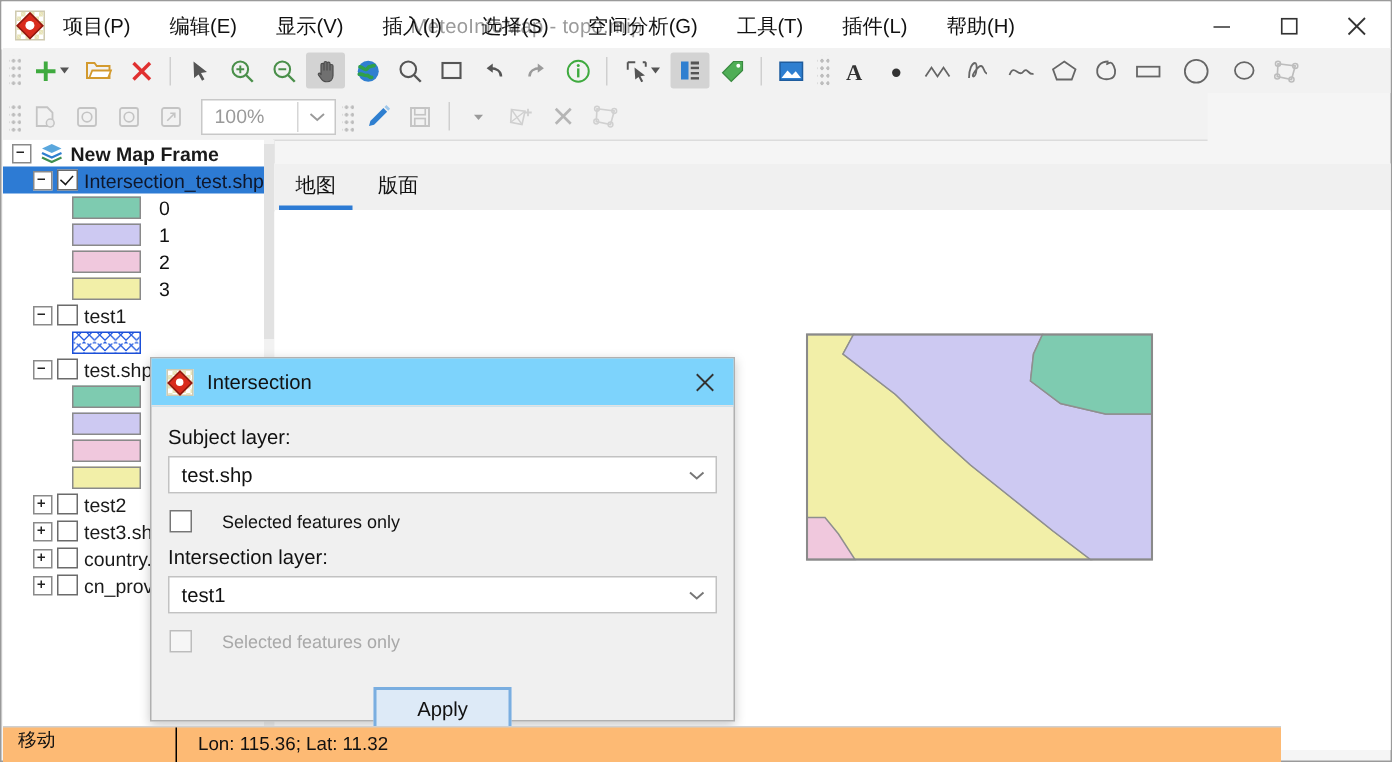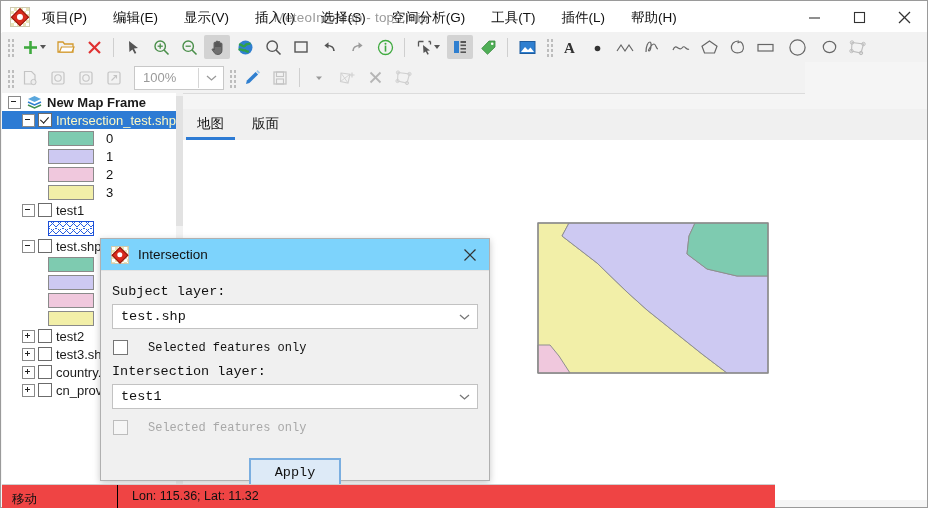--- a/index.html
+++ b/index.html
@@ -32,21 +32,21 @@
   .tsep{width:1px;height:19px;background:#cfcfcf;margin:0 5px;flex:none;}
   .tbtn svg{display:block;}
   .caret{width:0;height:0;border-left:3.5px solid transparent;border-right:3.5px solid transparent;border-top:4px solid #555;margin-left:1px;}
   .combo{width:88px;height:22px;background:#fff;border:1px solid #c8c8c8;display:flex;align-items:center;flex:none;margin-left:6px;}
   .combo .val{flex:1;padding-left:8px;color:#9a9a9a;font-size:13px;}
   .combo .arrow{width:24px;height:20px;border-left:1px solid #d6d6d6;display:flex;align-items:center;justify-content:center;}
 
   
   #leftpanel{position:absolute;left:1px;top:92px;width:180px;height:391px;background:#fff;border-right:1px solid #c9c9c9;overflow:hidden;}
   .trow{height:18px;display:flex;align-items:center;white-space:nowrap;font-size:13px;}
-  .trow.sel{background:#2d7bd4;color:#fef9c3;}
+  .trow.sel{background:#2d7bd4;color:#0f172a;}
   .expander{width:11px;height:11px;border:1px solid #8a8a8a;background:#fff;position:relative;flex:none;margin-right:3px;}
   .expander:before{content:"";position:absolute;left:2px;top:4px;width:5px;height:1px;background:#222;}
   .expander.plus:after{content:"";position:absolute;left:4px;top:2px;width:1px;height:5px;background:#222;}
   .cbx{width:12px;height:12px;border:1px solid #6b6b6b;background:#fff;flex:none;margin-right:4px;position:relative;}
   .cbx.checked:after{content:"";position:absolute;left:3px;top:1px;width:4px;height:7px;border:solid #1a1a1a;border-width:0 1.6px 1.6px 0;transform:rotate(42deg);}
   .swatch{width:44px;height:13px;border:1px solid #8a8a8a;flex:none;}
   .swatch.hatch{border:1.5px solid #1b4fd8;background-color:#ffffff;
      background-image:linear-gradient(45deg,#2a5fe0 1px,transparent 1px,transparent 6px,#2a5fe0 6px,#2a5fe0 7px,transparent 7px),
                       linear-gradient(-45deg,#2a5fe0 1px,transparent 1px,transparent 6px,#2a5fe0 6px,#2a5fe0 7px,transparent 7px);
      background-size:7px 7px;}
@@ -56,31 +56,31 @@
 
   
   #rightpanel{position:absolute;left:182px;top:108px;width:744px;height:391px;background:#fff;}
   #tabstrip{position:absolute;left:0;top:0;width:744px;height:31px;background:#f0f0f0;border-bottom:1px solid #c9c9c9;display:flex;align-items:flex-end;}
   .tab{padding:4px 14px 7px 14px;font-size:13.5px;color:#111;position:relative;}
   .tab.active:after{content:"";position:absolute;left:3px;right:3px;bottom:0;height:3px;background:#2d7bd4;}
   #canvas{position:absolute;left:0;top:31px;width:744px;height:360px;background:#fff;overflow:hidden;}
   #mapframe{position:absolute;left:354px;top:82px;}
 
   
-  #statusbar{position:absolute;left:1px;top:483px;width:773px;height:23px;background:#ef4444;border-top:1px solid #cfcfcf;display:flex;align-items:flex-end;}
+  #statusbar{position:absolute;left:1px;top:483px;width:852px;height:23px;background:#fdba74;border-top:1px solid #cfcfcf;display:flex;align-items:flex-start;}
   #st-mode{width:105px;padding-left:10px;font-size:12.5px;color:#111;}
   #st-coord{border-left:1px solid #000000;padding-left:14px;height:23px;line-height:23px;font-size:12.5px;color:#111;flex:1;}
 
   
   #dialog{position:absolute;left:99px;top:237px;width:388px;height:241px;background:#f0f0f0;border:1px solid #b0b0b0;box-shadow:0 2px 7px rgba(0,0,0,.22);}
   #dlg-title{height:31px;background:#7dd3fc;display:flex;align-items:center;border-bottom:1px solid #e2e2e2;}
   #dlg-icon{width:18px;height:18px;margin-left:10px;position:relative;flex:none;}
   #dlg-titletext{margin-left:9px;font-size:13.5px;color:#111;flex:1;}
   #dlg-close{width:38px;height:30px;display:flex;align-items:center;justify-content:center;}
-  #dlg-body{padding:9px 11px 0 11px;font-family:Liberation Mono, monospace;}
+  #dlg-body{padding:9px 11px 0 11px;}
   .dlabel{font-size:13.5px;color:#111;margin:4px 0 5px 0;}
   .dcombo{height:23px;background:#fff;border:1px solid #c2c2c2;display:flex;align-items:center;}
   .dcombo .dval{flex:1;padding-left:8px;font-size:13.5px;color:#111;}
   .dcombo .darrow{width:26px;display:flex;align-items:center;justify-content:center;}
   .dcheck{display:flex;align-items:center;margin:11px 0 9px 1px;}
   .dcheck .box{width:13px;height:13px;border:1px solid #767676;background:#fff;flex:none;}
   .dcheck .txt{margin-left:20px;font-size:12px;color:#111;}
   .dcheck.disabled .box{border-color:#bdbdbd;background:#f6f6f6;}
   .dcheck.disabled .txt{color:#a8a8a8;}
   #apply-wrap{display:flex;justify-content:center;margin-top:23px;}

